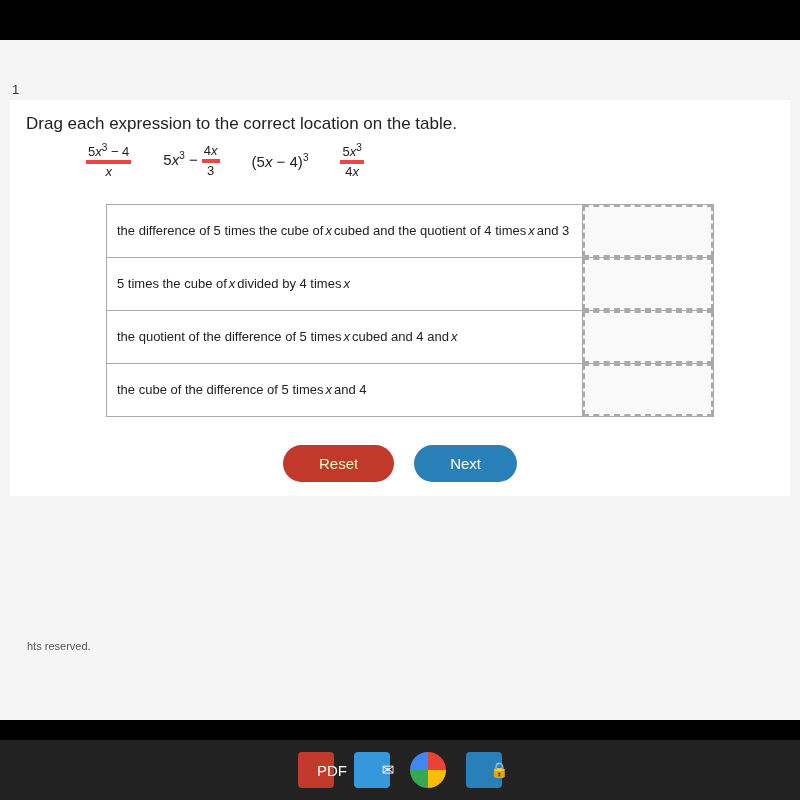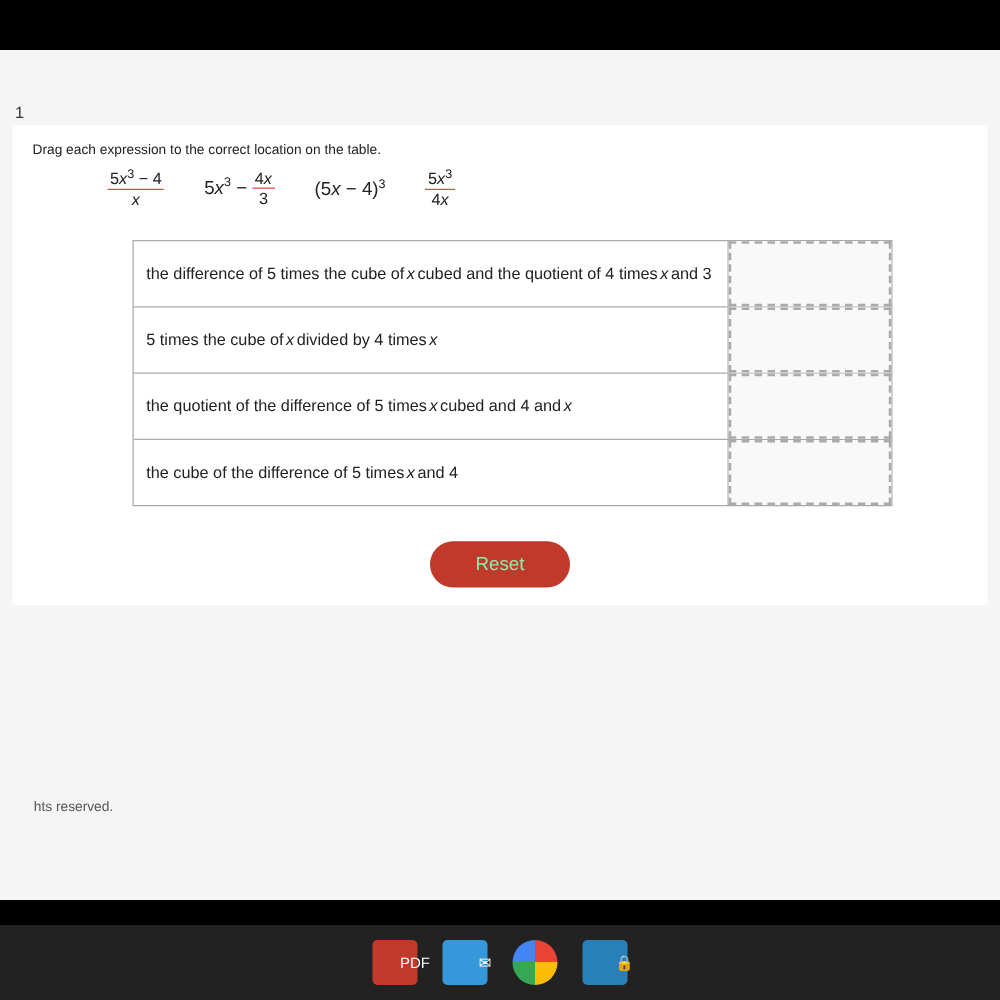--- a/index.html
+++ b/index.html
@@ -32,21 +32,21 @@
     .content-area {
       position: absolute;
       top: 60px;
       left: 10px;
       right: 10px;
       padding: 14px 16px;
       background: #fff;
     }
 
     .instruction-1 {
-      font-size: 11px;
+      font-size: 17px;
       color: #222;
       margin-bottom: 8px;
     }
 
     .instruction-2 {
       font-size: 13px;
       color: #222;
       margin-bottom: 20px;
     }
 
@@ -69,21 +69,21 @@
     .frac {
       display: inline-flex;
       flex-direction: column;
       align-items: center;
       vertical-align: middle;
       font-size: 14px;
       line-height: 1.2;
     }
 
     .frac .num {
-      border-bottom: 1px solid #ef4444;
+      border-bottom: 4px solid #ef4444;
       padding: 0 2px;
       font-size: 13px;
     }
 
     .frac .den {
       padding: 0 2px;
       font-size: 13px;
     }
 
     .table-container {
@@ -123,21 +123,21 @@
 
     .buttons-row {
       display: flex;
       justify-content: center;
       gap: 20px;
       margin-top: 28px;
     }
 
     .btn-reset {
       background: #c0392b;
-      color: #86efac;
+      color: #fef9c3;
       border: none;
       border-radius: 20px;
       padding: 10px 36px;
       font-size: 15px;
       cursor: pointer;
       font-weight: 500;
     }
 
     .btn-next {
       background: #2980b9;
@@ -163,21 +163,21 @@
       gap: 20px;
     }
 
     .taskbar-icon {
       width: 36px;
       height: 36px;
       border-radius: 4px;
       display: flex;
       align-items: center;
       justify-content: center;
-      font-size: 12px;
+      font-size: 15px;
       color: #fff;
       padding-left: 32px;
     }
 
     .taskbar-icon.pdf { background: #c0392b; }
     .taskbar-icon.mail { background: #3498db; }
     .taskbar-icon.chrome { background: #27ae60; border-radius: 50%; }
     .taskbar-icon.lock { background: #2980b9; border-radius: 4px; }
 
     .footer-text {
@@ -259,20 +259,21 @@
         <div class="table-cell-text">
           the cube of the difference of 5 times <span class="italic" style="margin:0 2px;">x</span> and 4
         </div>
         <div class="table-cell-drop"></div>
       </div>
 
     </div>
 
     <div class="buttons-row">
       <button class="btn-reset">Reset</button>
+      <button class="btn-next">Next</button>
     </div>
 
   </div>
 
   <div class="footer-text">hts reserved.</div>
 
 </div>
 
 <div class="taskbar">
   <div class="taskbar-icon pdf">PDF</div>

